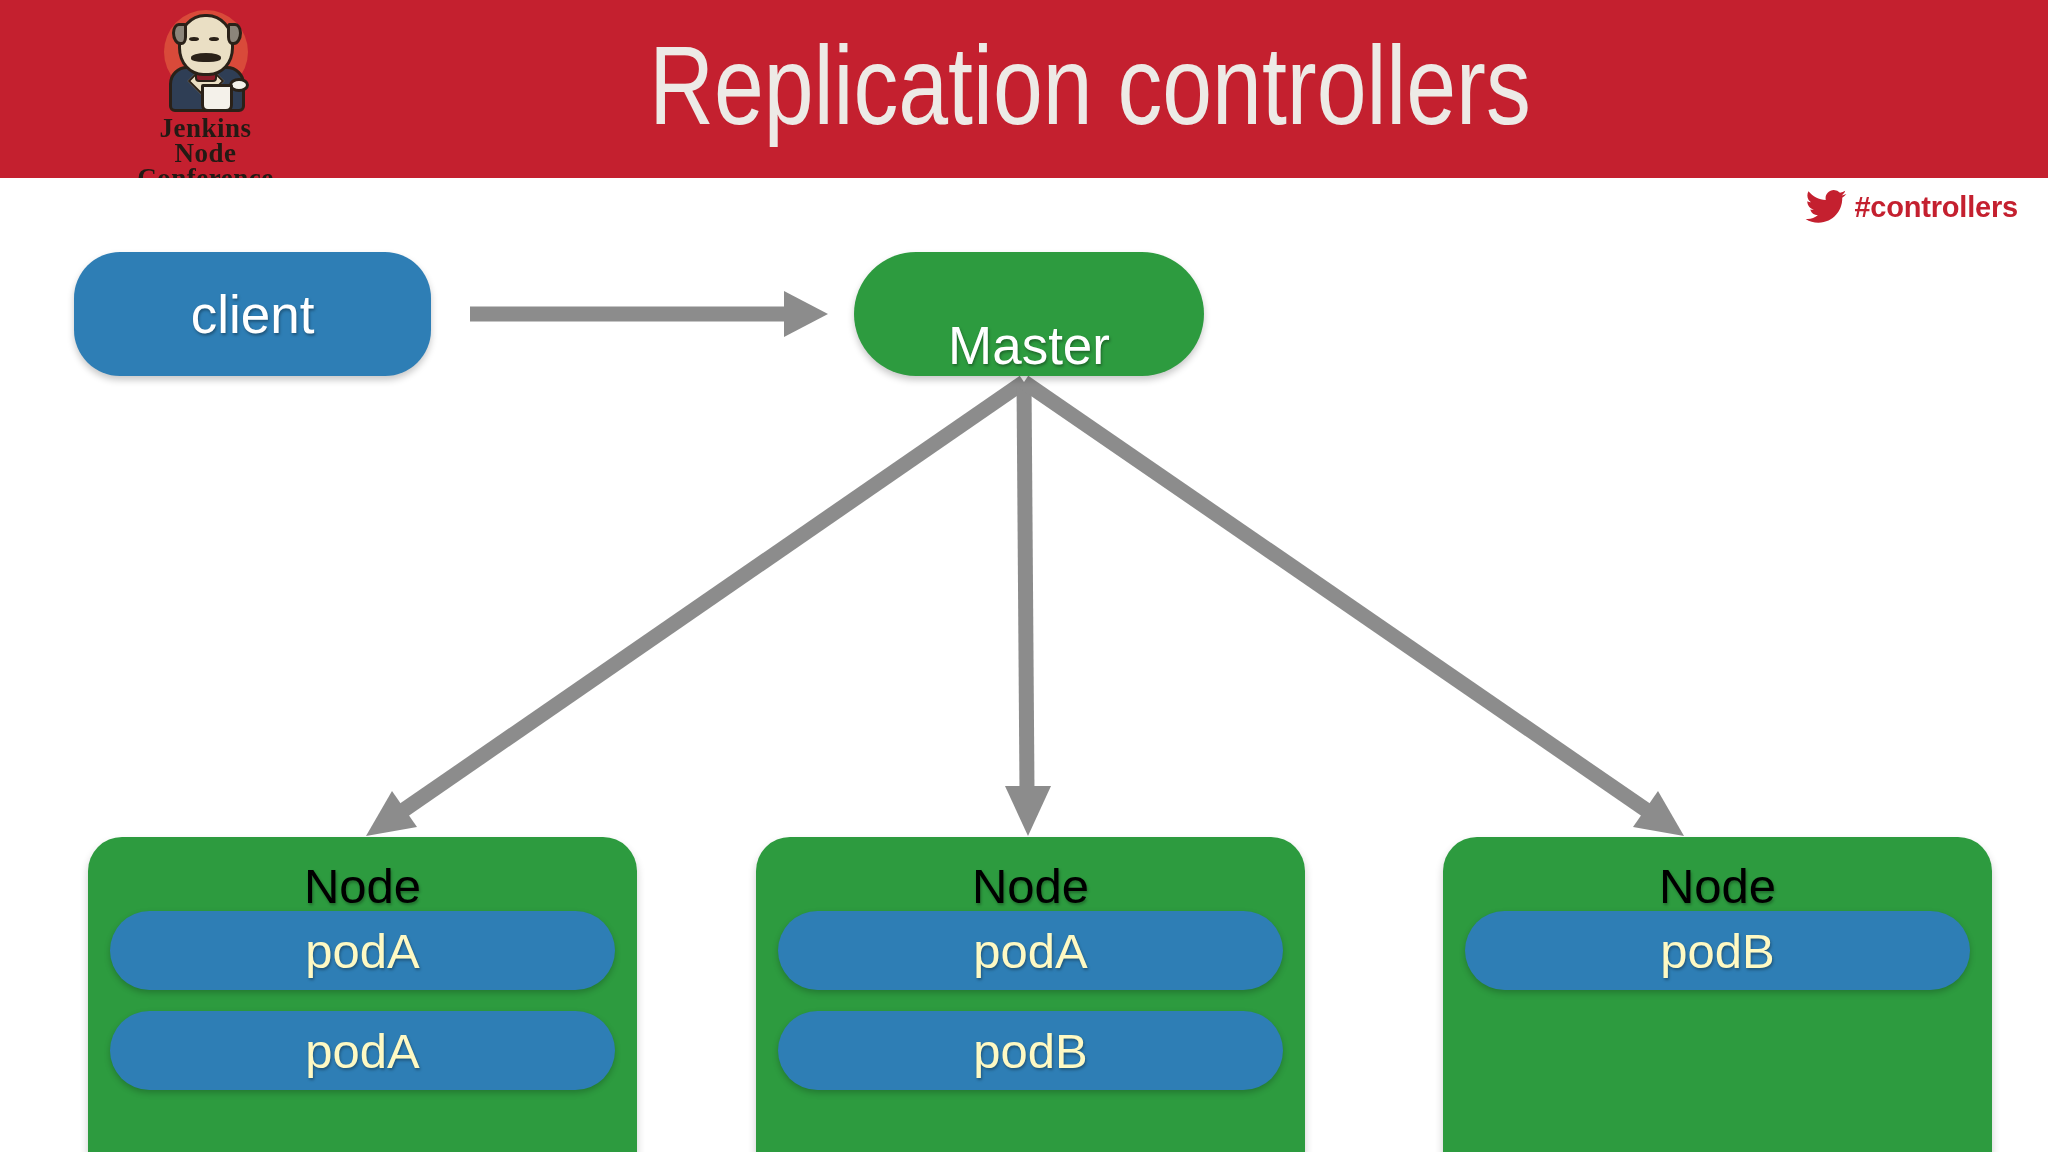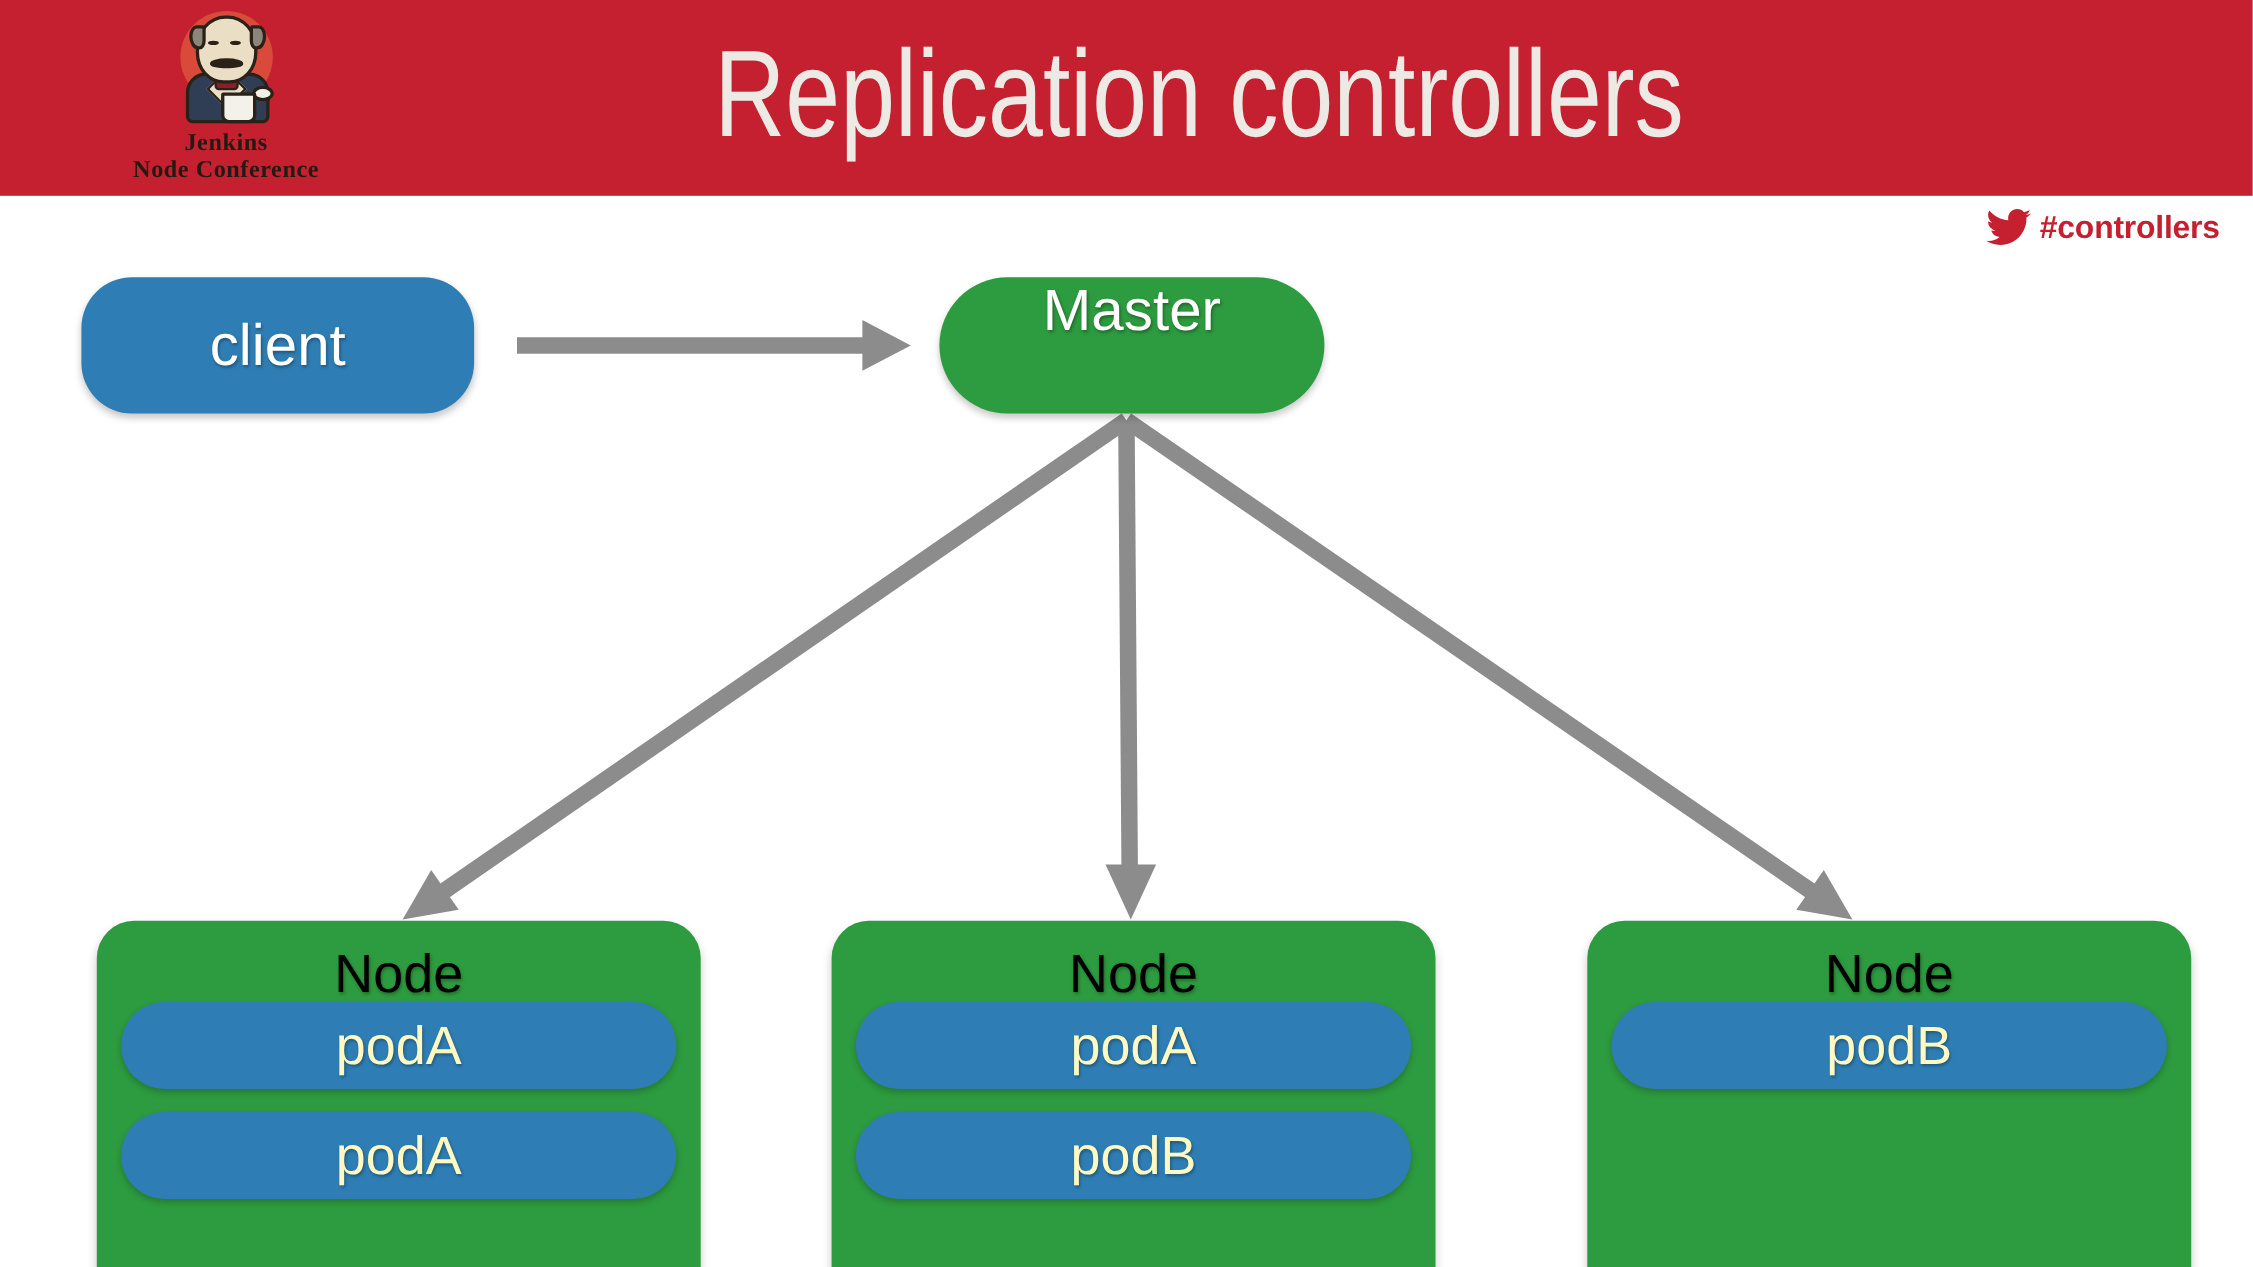--- a/index.html
+++ b/index.html
@@ -125,21 +125,21 @@
     background: #F4F1EA;
     border: 3px solid #2A2118;
     box-sizing: border-box;
     border-radius: 50%;
   }
   #jenkins-logo-text {
     margin-top: 2px;
     color: #231A14;
     font-family: "Liberation Serif", serif;
     font-weight: bold;
-    font-size: 22px;
+    font-size: 27px;
     line-height: 25px;
     letter-spacing: 0.5px;
   }
   #header-title {
     position: absolute;
     left: 330px;
     top: 6px;
     width: 1520px;
     height: 160px;
     display: flex;
@@ -209,21 +209,21 @@
     width: 357px; height: 124px;
     border-radius: 46px;
     display: flex; align-items: center; justify-content: center;
     font-size: 53px;
   }
   
   #master-box {
     left: 854px; top: 74px;
     width: 350px; height: 124px;
     border-radius: 62px;
-    display: flex; align-items: flex-start; justify-content: center;
+    display: flex; align-items: flex-end; justify-content: center;
     font-size: 53px;
   }
 
   
   .node-box {
     position: absolute;
     top: 659px;
     width: 549px;
     height: 355px;
     border-radius: 34px;

